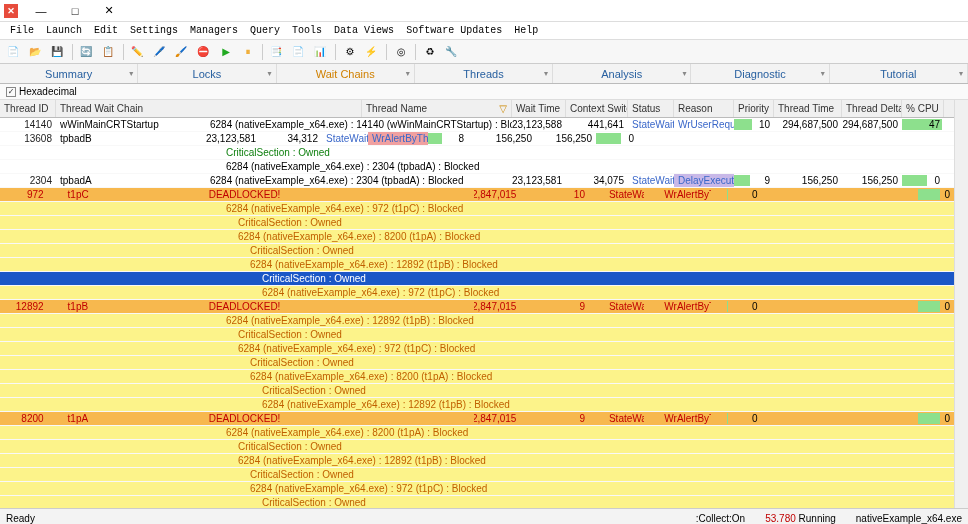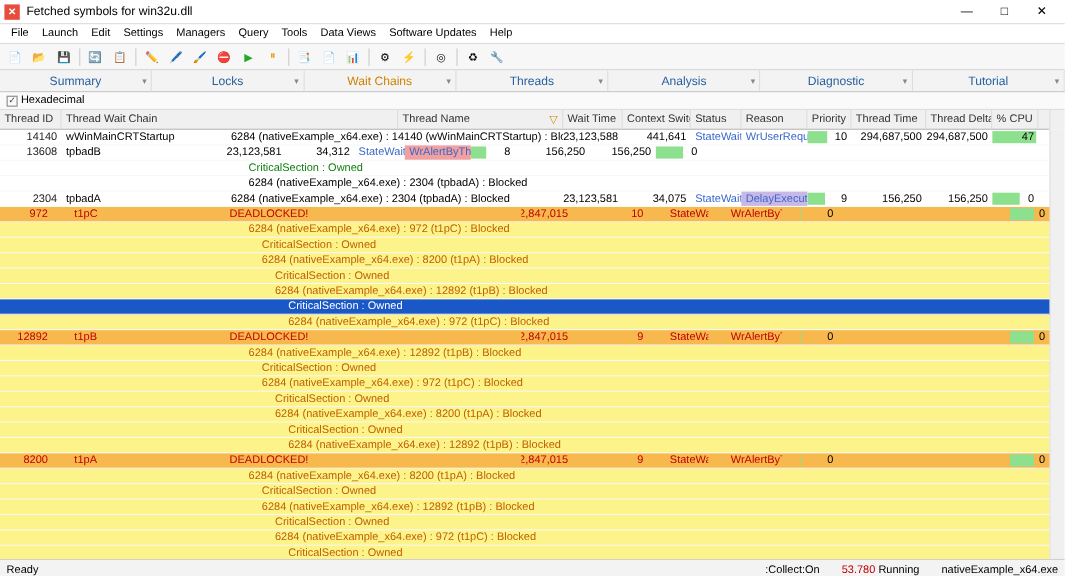--- a/index.html
+++ b/index.html
@@ -2,21 +2,21 @@
 <html><head>
 <meta charset="utf-8">
 <style>
 * { margin: 0; padding: 0; box-sizing: border-box; font-family: "Segoe UI", Tahoma, sans-serif; }
 body { width: 968px; height: 524px; overflow: hidden; background: #fff; display: flex; flex-direction: column; font-size: 10px; }
 .titlebar { height: 22px; background: #fff; display: flex; align-items: center; padding: 0 4px; border-bottom: 1px solid #ddd; }
 .titlebar .app-icon { width: 14px; height: 14px; background: #e74c3c; margin-right: 6px; display:flex; align-items:center; justify-content:center; color:#fff; font-size:9px; font-weight:bold;}
 .titlebar .title { flex: 1; font-size: 11px; }
 .titlebar .win-btn { width: 34px; height: 20px; display: flex; align-items: center; justify-content: center; font-size: 11px; cursor: pointer; }
 .menubar { height: 18px; display: flex; align-items: center; padding: 0 4px; border-bottom: 1px solid #ddd; font-size: 10px; }
-.menubar .menu-item { padding: 2px 6px; cursor: pointer; }
+.menubar .menu-item { padding: 2px 6px; cursor: pointer; font-family: Liberation Mono, monospace; }
 .toolbar { height: 24px; display: flex; align-items: center; padding: 2px 4px; gap: 2px; border-bottom: 1px solid #ccc; background:#f7f7f7;}
 .toolbar .tb-btn { width: 20px; height: 20px; display: flex; align-items: center; justify-content: center; cursor: pointer; border-radius:2px;}
 .toolbar .sep { width: 1px; height: 16px; background: #ccc; margin: 0 2px; }
 .tabs { height: 20px; display: flex; border-bottom: 1px solid #bbb; background:#f3f3f3;}
 .tabs .tab { flex: 1; display: flex; align-items: center; justify-content: center; font-size: 11px; color: #2860a0; cursor: pointer; border-right:1px solid #ddd; position:relative;}
 .tabs .tab.active { color: #d08000; font-weight: 500; }
 .tabs .tab .drop { position:absolute; right:4px; font-size:8px; color:#888;}
 .subbar { height: 16px; display: flex; align-items: center; padding: 0 6px; border-bottom: 1px solid #ddd; background:#fafafa;}
 .subbar .chk { font-size: 10px; display:flex; align-items:center; gap:3px;}
 .subbar .chk .box { width:10px; height:10px; border:1px solid #888; display:inline-flex; align-items:center; justify-content:center; font-size:8px; color:#333;}
@@ -50,21 +50,20 @@
 .red-txt { color: #c00000 !important; }
 .grn-txt { color: #108010 !important; }
 .orange-txt { color:#c06000 !important;}
 .scroll-spacer { width:14px; background:#f0f0f0; border-left:1px solid #ddd;}
 </style>
 </head>
 <body>
 
 <div class="titlebar">
   <div class="app-icon">✕</div>
-  <div class="title">Fetched symbols for win32u.dll</div>
   <div class="win-btn">—</div>
   <div class="win-btn">□</div>
   <div class="win-btn close">✕</div>
 </div>
 
 <div class="menubar" id="menubar">
     <div class="menu-item">File</div>
     <div class="menu-item">Launch</div>
     <div class="menu-item">Edit</div>
     <div class="menu-item">Settings</div>

